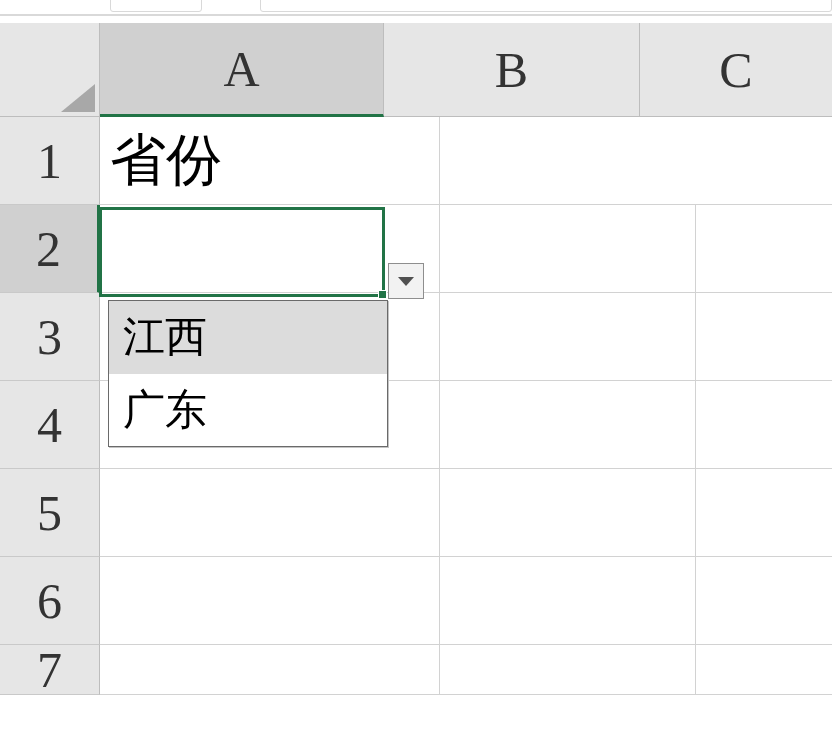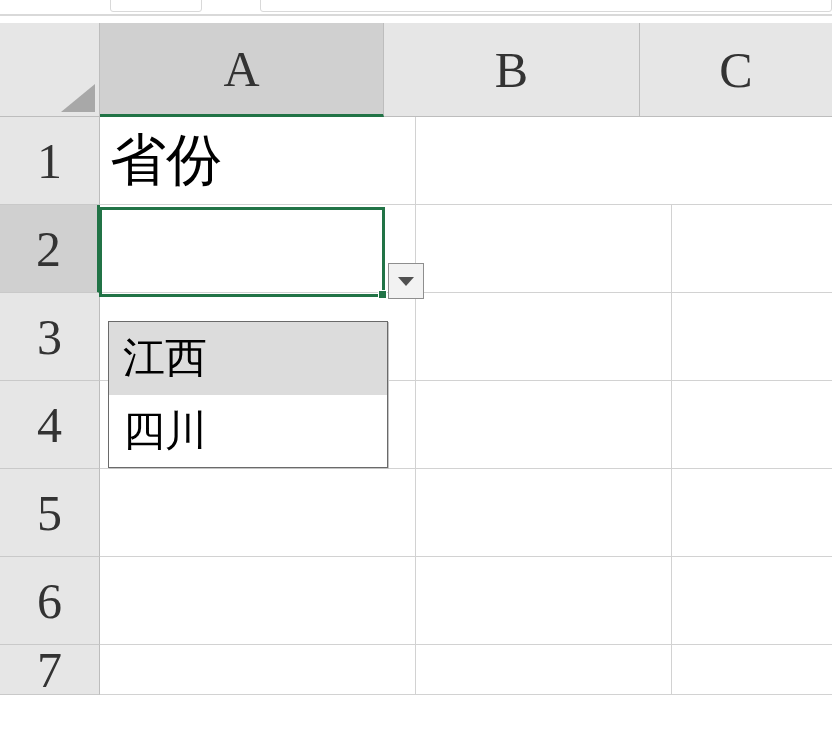--- a/index.html
+++ b/index.html
@@ -99,21 +99,21 @@
     .cell {
       border-right: 1.5px solid #d2d2d2;
       border-bottom: 1.5px solid #d2d2d2;
       font-size: 56px;
       display:flex;
       align-items:center;
       padding-left:10px;
       font-family: "SimSun","宋体",serif;
       color:#000;
     }
-    .cA { width: 316px; }
+    .cA { width: 340px; }
     .cB { width: 256px; }
     .cC { flex:1; border-right:none; }
     
     .sel-cell {
       position:absolute;
       left: 99px;
       top: 207px; 
       width: 286px;
       height: 90px;
       border: 3px solid #217346;
@@ -148,21 +148,20 @@
     
     .dv-list{
       position:absolute;
       left: 108px;
       top: 300px;
       width: 280px;
       border:1.5px solid #6a6a6a;
       background:#fff;
       z-index:7;
       box-shadow:1px 1px 0 #c4c4c4;
-      margin-top:21px;
     }
     .dv-item{
       font-size:42px;
       font-family:"SimSun","宋体",serif;
       padding: 10px 14px;
       line-height:1.25;
       color:#000;
       cursor:pointer;
     }
     .dv-item.hover{ background:#dcdcdc; }
@@ -238,14 +237,14 @@
 <div class="sel-cell">
   <div class="sel-handle"></div>
 </div>
 
 <div class="dv-btn">
   <div class="tri"></div>
 </div>
 
 <div class="dv-list">
   <div class="dv-item hover">江西</div>
-  <div class="dv-item">四川</div>
+  <div class="dv-item">广东</div>
 </div>
 
 </body></html>

